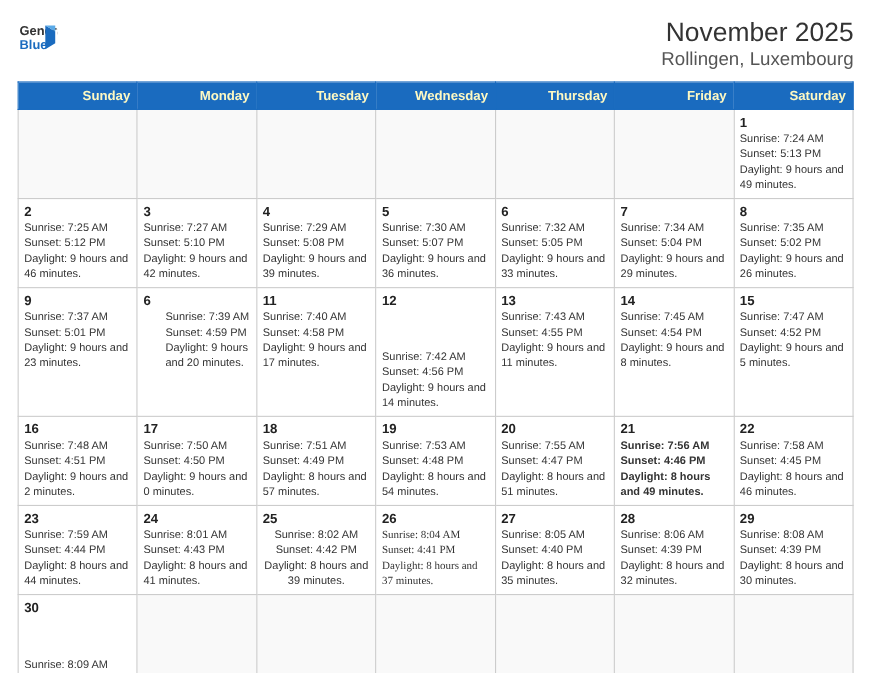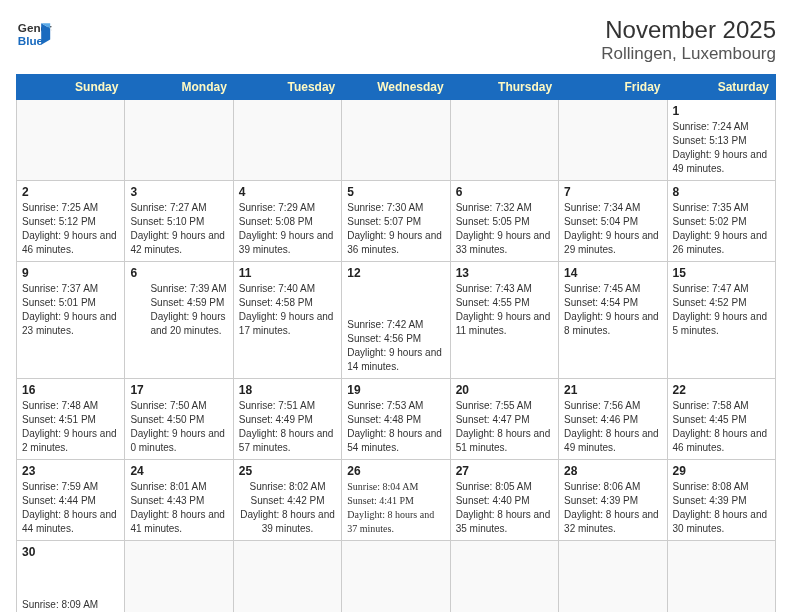--- a/index.html
+++ b/index.html
@@ -232,21 +232,21 @@
 Daylight: 8 hours and 54 minutes.</div>
         </td>
         <td>
           <div class="day-number">20</div>
           <div class="day-info" style="white-space: pre-line;">Sunrise: 7:55 AM
 Sunset: 4:47 PM
 Daylight: 8 hours and 51 minutes.</div>
         </td>
         <td>
           <div class="day-number">21</div>
-          <div class="day-info" style="white-space: pre-line;">Sunrise: 7:56 AM
+          <div class="day-info" style="white-space: pre-line; font-weight: bold;">Sunrise: 7:56 AM
 Sunset: 4:46 PM
 Daylight: 8 hours and 49 minutes.</div>
         </td>
         <td>
           <div class="day-number">22</div>
           <div class="day-info" style="white-space: pre-line;">Sunrise: 7:58 AM
 Sunset: 4:45 PM
 Daylight: 8 hours and 46 minutes.</div>
         </td>
       </tr>

